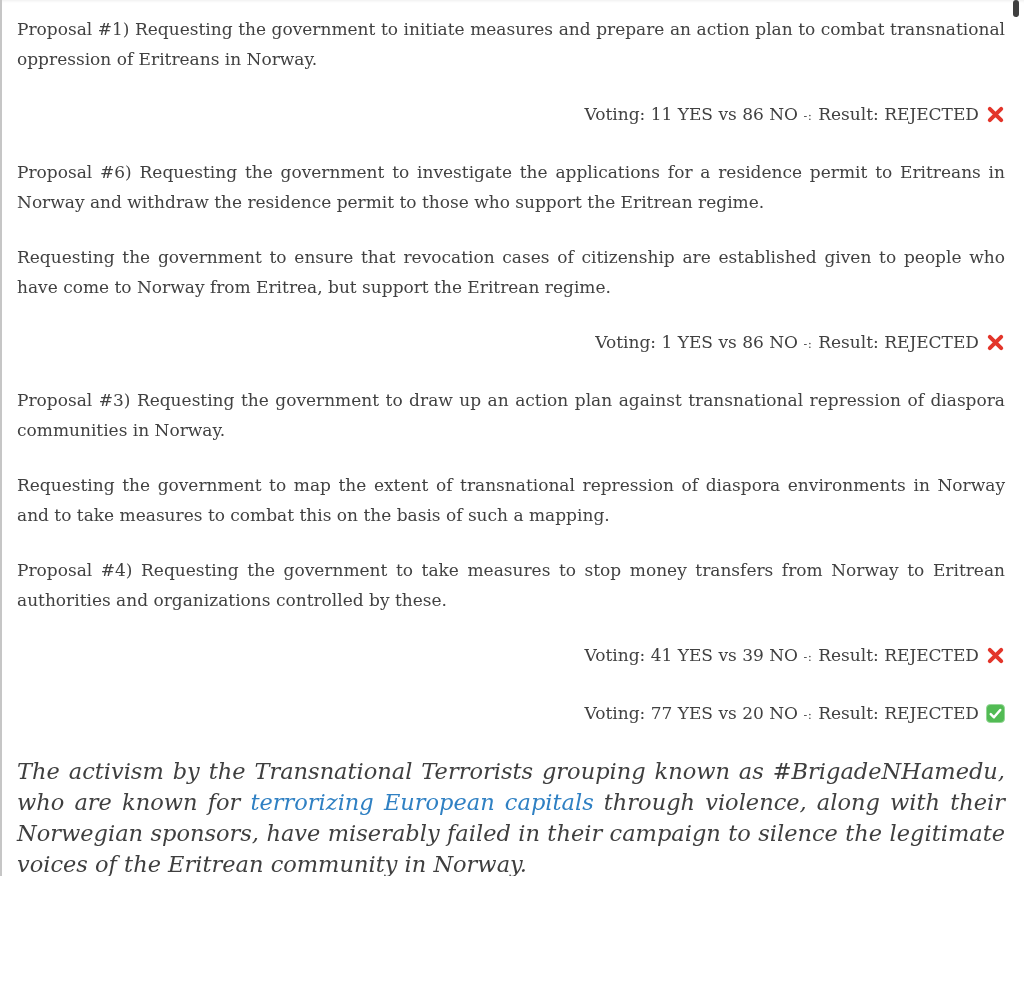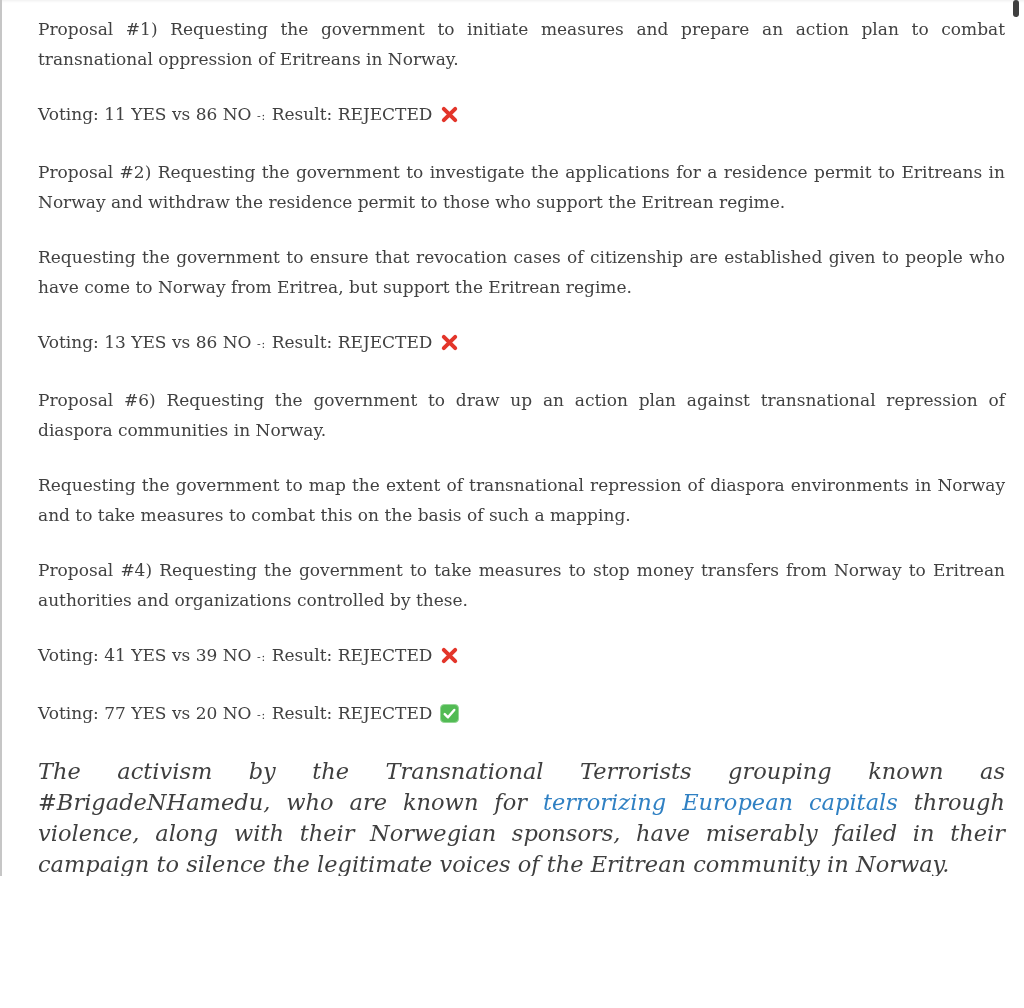--- a/index.html
+++ b/index.html
@@ -16,32 +16,31 @@
     background: #ffffff;
     overflow: hidden;
   }
   .page {
     position: relative;
     width: 1024px;
     height: 876px;
     background: #ffffff;
     border-left: 2px solid var(--border-color);
     box-shadow: inset 0 3px 3px -2px rgba(0,0,0,0.07);
-    padding-left: 21px;
   }
   .content {
     padding: 14px 19px 0 15px;
     font-family: "DejaVu Serif", "Liberation Serif", serif;
     font-size: 17px;
     line-height: 30px;
     color: var(--text-color);
     text-align: justify;
   }
   .content p { margin: 0 0 25px 0; }
-  .voting { text-align: left; white-space: nowrap; }
+  .voting { text-align: right; white-space: nowrap; }
   .sep {
     font-size: 11px;
     letter-spacing: 1px;
   }
   .result-icon {
     vertical-align: -4px;
     margin-left: 7px;
   }
   .icon-x path { stroke: var(--reject-color); }
   .icon-check rect { fill: var(--adopt-fill); stroke: var(--adopt-edge); }
@@ -77,32 +76,32 @@
     <p>Proposal #1) Requesting the government to initiate measures and prepare an action plan to combat transnational oppression of Eritreans in Norway.</p>
 
     <p class="voting">
       <span>Voting: 11 YES vs 86 NO</span>
       <span class="sep">-:</span>
       <span>Result: REJECTED</span><svg class="result-icon icon-x" width="19" height="19" viewBox="0 0 20 20">
           <path d="M4 4 L16 16 M16 4 L4 16" fill="none" stroke-width="4.2" stroke-linecap="round"></path>
         </svg>
     </p>
 
-    <p>Proposal #2) Requesting the government to investigate the applications for a residence permit to Eritreans in Norway and withdraw the residence permit to those who support the Eritrean regime.</p>
+    <p>Proposal #6) Requesting the government to investigate the applications for a residence permit to Eritreans in Norway and withdraw the residence permit to those who support the Eritrean regime.</p>
     <p>Requesting the government to ensure that revocation cases of citizenship are established given to people who have come to Norway from Eritrea, but support the Eritrean regime.</p>
 
     <p class="voting">
-      <span>Voting: 13 YES vs 86 NO</span>
+      <span>Voting: 1 YES vs 86 NO</span>
       <span class="sep">-:</span>
       <span>Result: REJECTED</span><svg class="result-icon icon-x" width="19" height="19" viewBox="0 0 20 20">
           <path d="M4 4 L16 16 M16 4 L4 16" fill="none" stroke-width="4.2" stroke-linecap="round"></path>
         </svg>
     </p>
 
-    <p>Proposal #6) Requesting the government to draw up an action plan against transnational repression of diaspora communities in Norway.</p>
+    <p>Proposal #3) Requesting the government to draw up an action plan against transnational repression of diaspora communities in Norway.</p>
     <p>Requesting the government to map the extent of transnational repression of diaspora environments in Norway and to take measures to combat this on the basis of such a mapping.</p>
 
 
     <p>Proposal #4) Requesting the government to take measures to stop money transfers from Norway to Eritrean authorities and organizations controlled by these.</p>
 
     <p class="voting">
       <span>Voting: 41 YES vs 39 NO</span>
       <span class="sep">-:</span>
       <span>Result: REJECTED</span><svg class="result-icon icon-x" width="19" height="19" viewBox="0 0 20 20">
           <path d="M4 4 L16 16 M16 4 L4 16" fill="none" stroke-width="4.2" stroke-linecap="round"></path>

